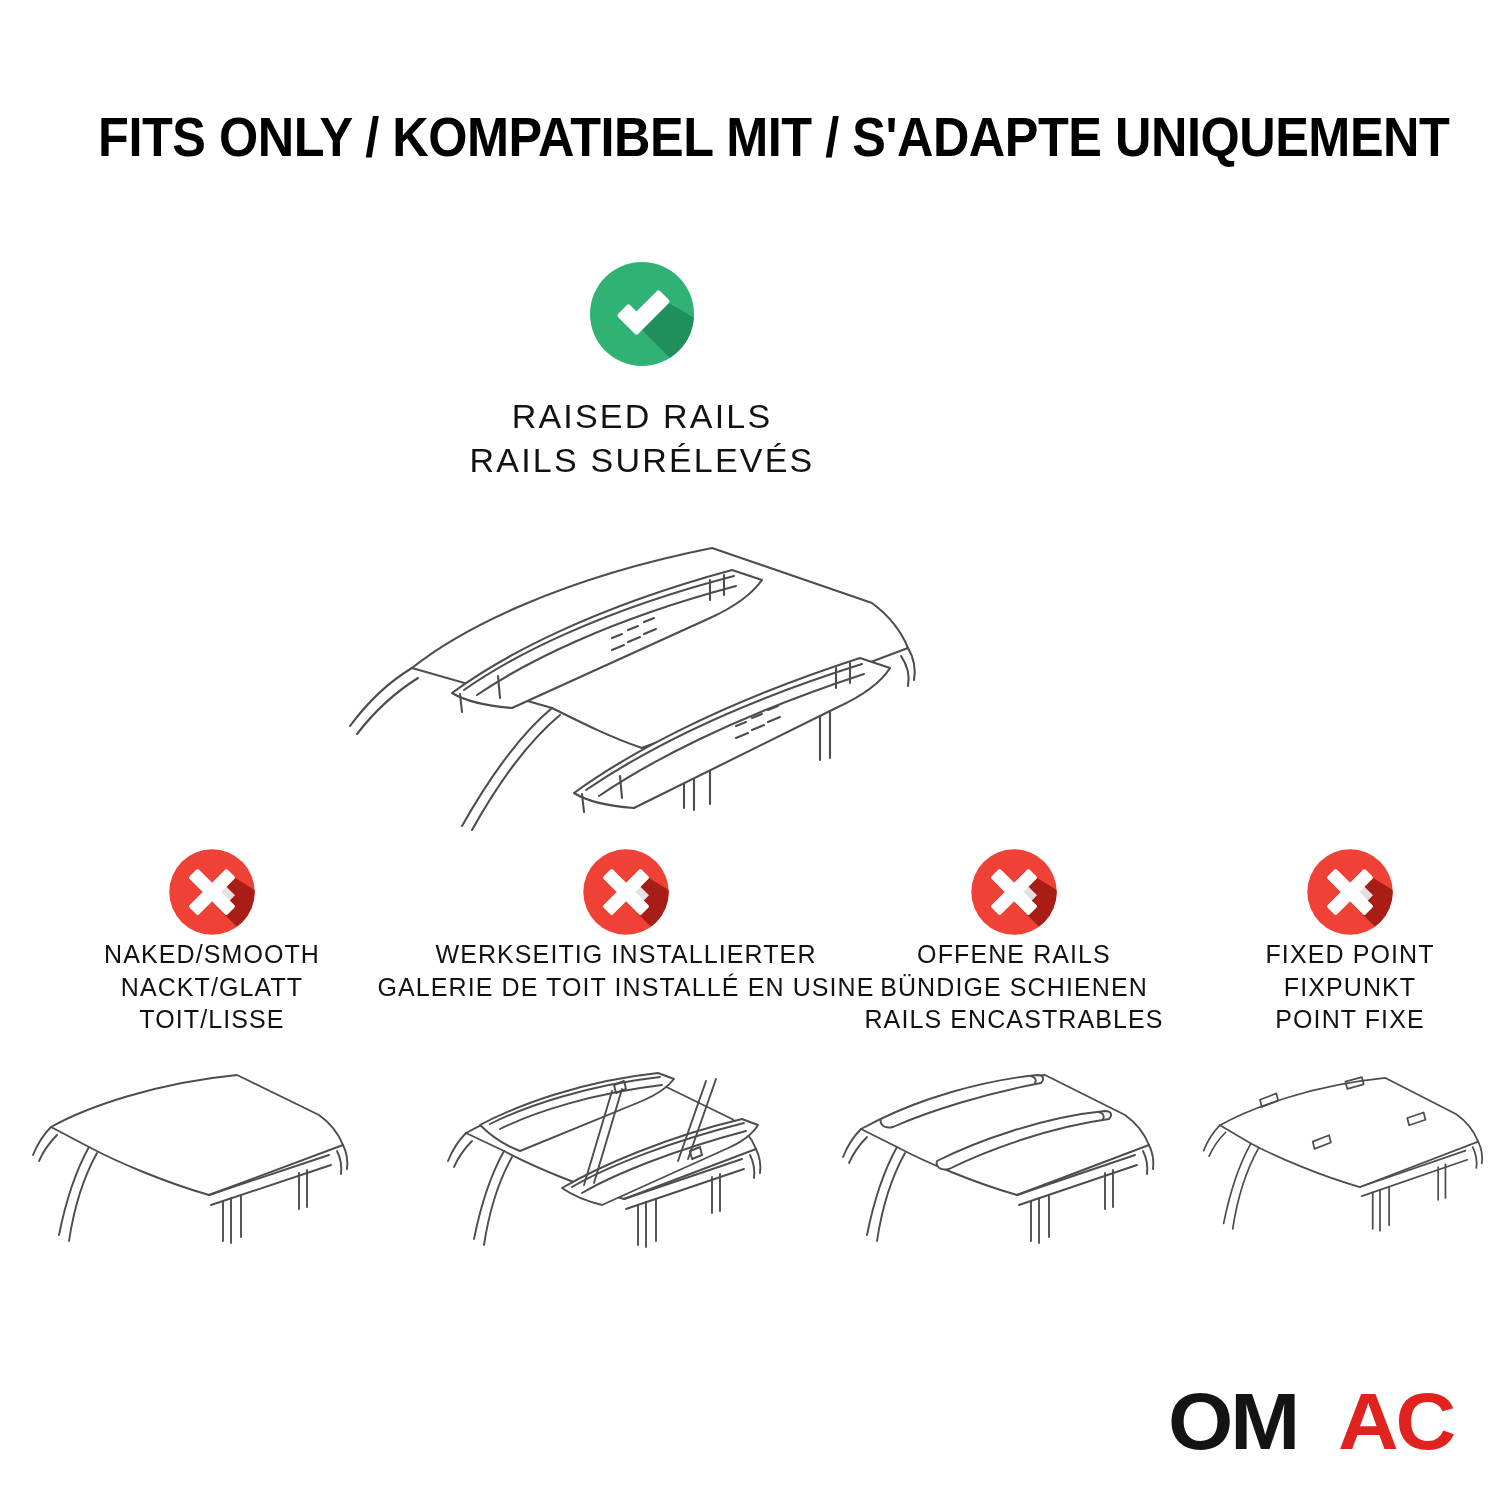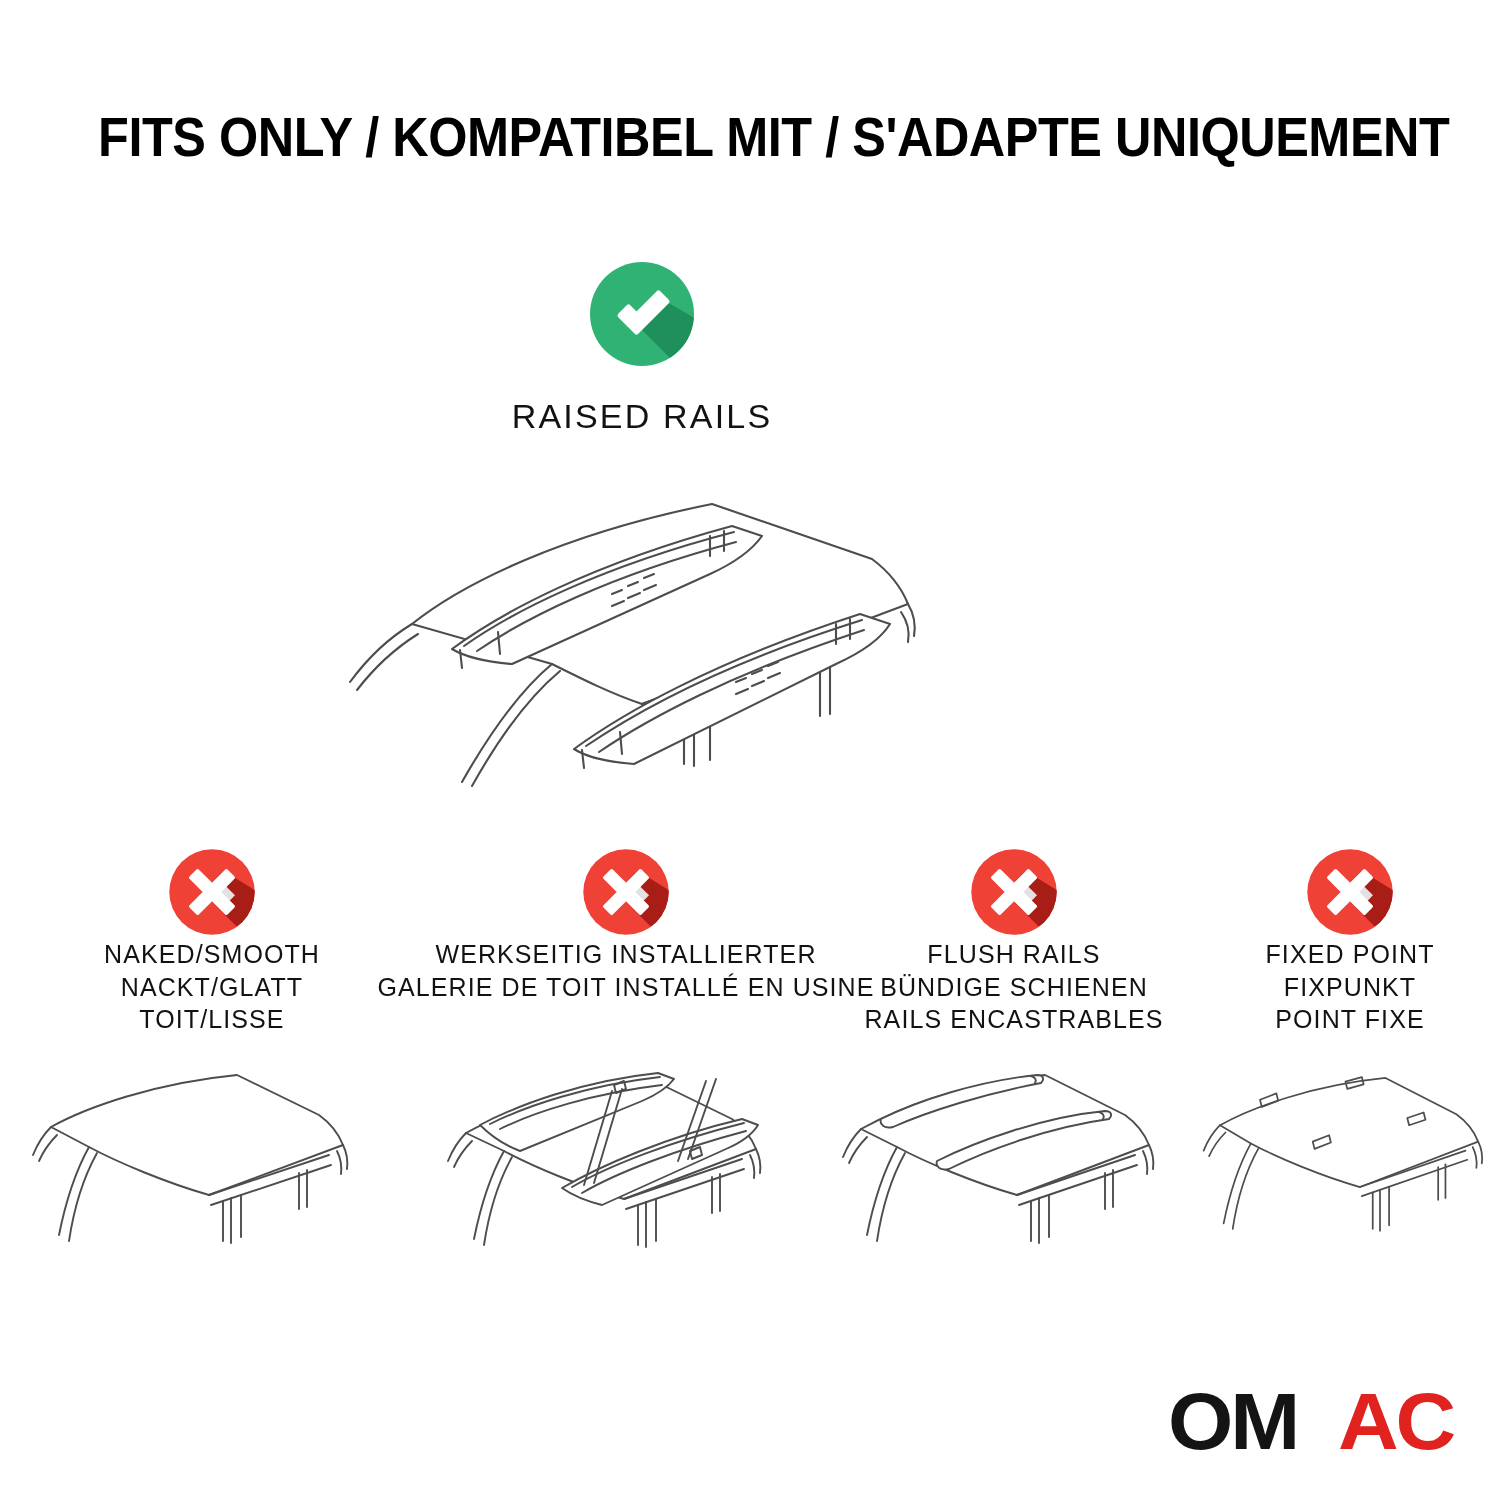--- a/index.html
+++ b/index.html
@@ -158,20 +158,21 @@
       <circle cx="56" cy="56" r="52" fill="#31b275"></circle>
       <g clip-path="url(#clipGreen)">
         <path d="M46 62 L62 78 L112 128 L112 62 L74 40 Z" fill="#1f8f5c"></path>
       </g>
       <path d="M34 57.5 L42.5 49 L50.5 57 L72.5 35 L81 43.5 L50.5 74 Z" fill="#ffffff" stroke="#ffffff" stroke-width="5" stroke-linejoin="round"></path>
     </svg>
   </span>
 
   <div class="caption good-caption">
     <span class="cap-line">RAISED RAILS</span>
+    <span class="cap-line">RAILS SURÉLEVÉS</span>
   </div>
 
   <div class="good-art">
     <svg width="660" height="330" viewBox="0 0 660 330" aria-hidden="true">
       <g fill="none" stroke="#4d4d4d" stroke-width="2.1" stroke-linecap="round" stroke-linejoin="round">
 
         <path d="M100 160 C150 120 250 70 400 40 L560 95 C580 110 590 125 596 140
                  L330 240 C300 230 270 215 240 200 Z" fill="#ffffff"></path>
 
         <path d="M100 160 C75 175 55 195 38 218"></path>
@@ -292,21 +293,21 @@
           <path d="M44 56 L56 68 L112 124 L112 56 L70 30 Z" fill="#a81d16"></path>
         </g>
         <g clip-path="url(#clipRed3)">
           <path d="M56 56 L72 72 L84 60 L68 44 Z" fill="#e2e2e2"></path>
         </g>
         <path d="M38.5 30 L56 47.5 L73.5 30 L82 38.5 L64.5 56 L82 73.5 L73.5 82
                  L56 64.5 L38.5 82 L30 73.5 L47.5 56 L30 38.5 Z" fill="#ffffff" stroke="#ffffff" stroke-width="4" stroke-linejoin="round"></path>
       </svg>
     </span>
     <div class="caption bad-caption">
-      <span class="cap-line">FLUSH RAILS</span>
+      <span class="cap-line">OFFENE RAILS</span>
       <span class="cap-line">BÜNDIGE SCHIENEN</span>
       <span class="cap-line">RAILS ENCASTRABLES</span>
     </div>
   </div>
 
   <div class="bad-col bad-col-4">
     <span class="icon-wrap">
       <svg width="92" height="92" viewBox="0 0 112 112" aria-hidden="true">
         <defs>
             <clipPath id="clipRed4">

